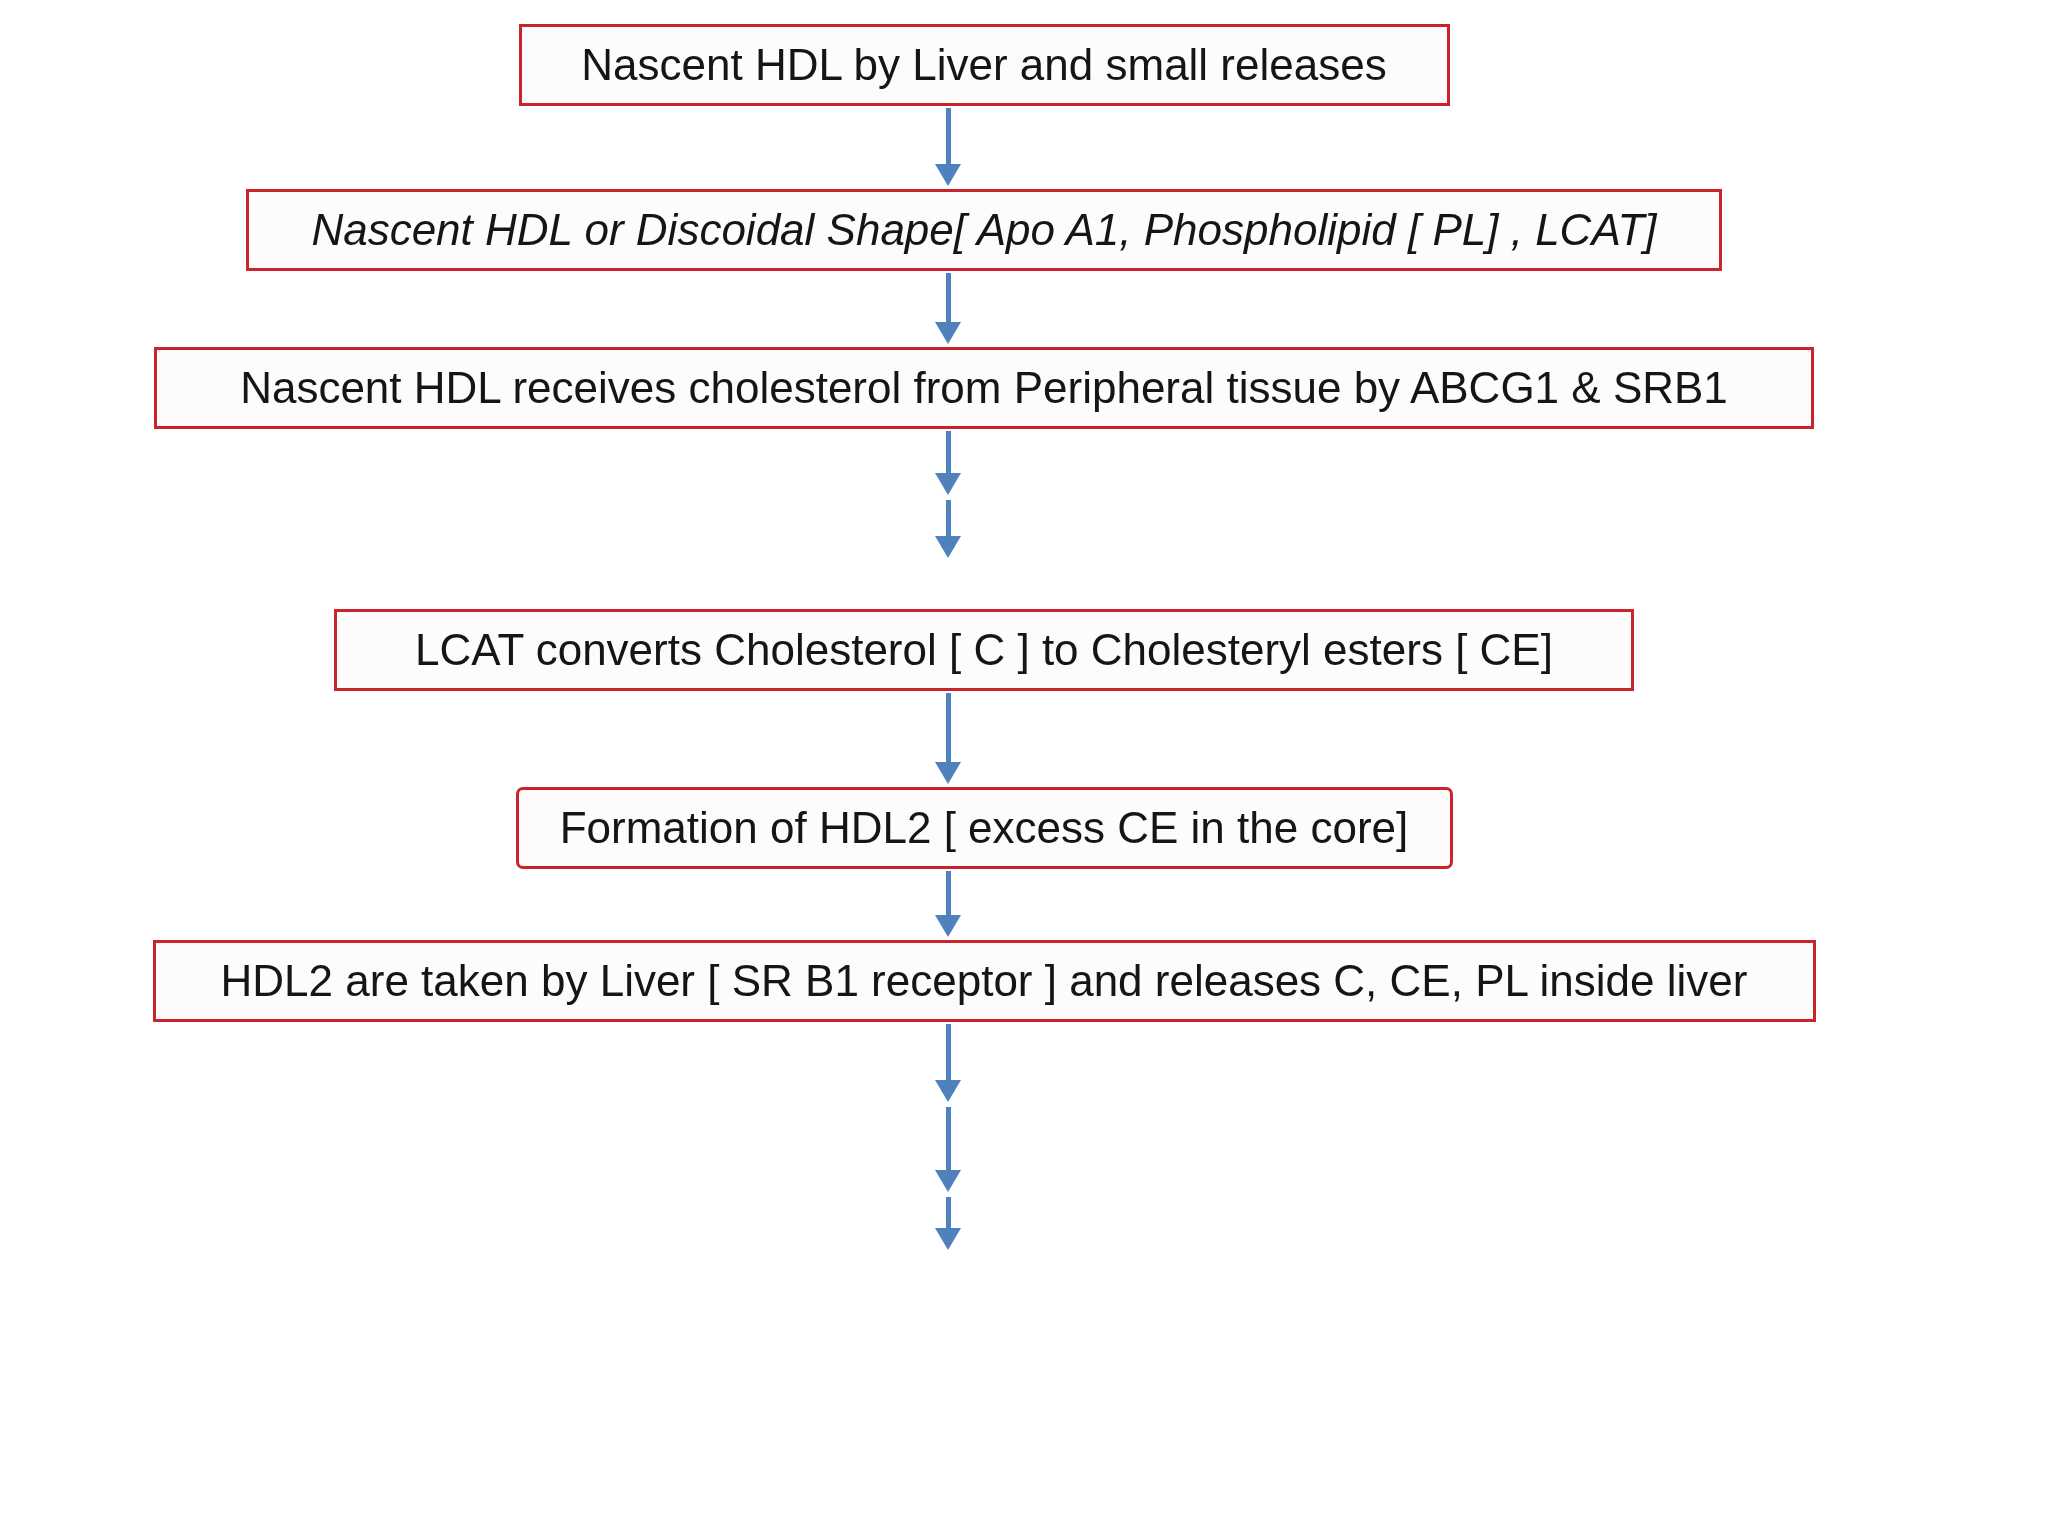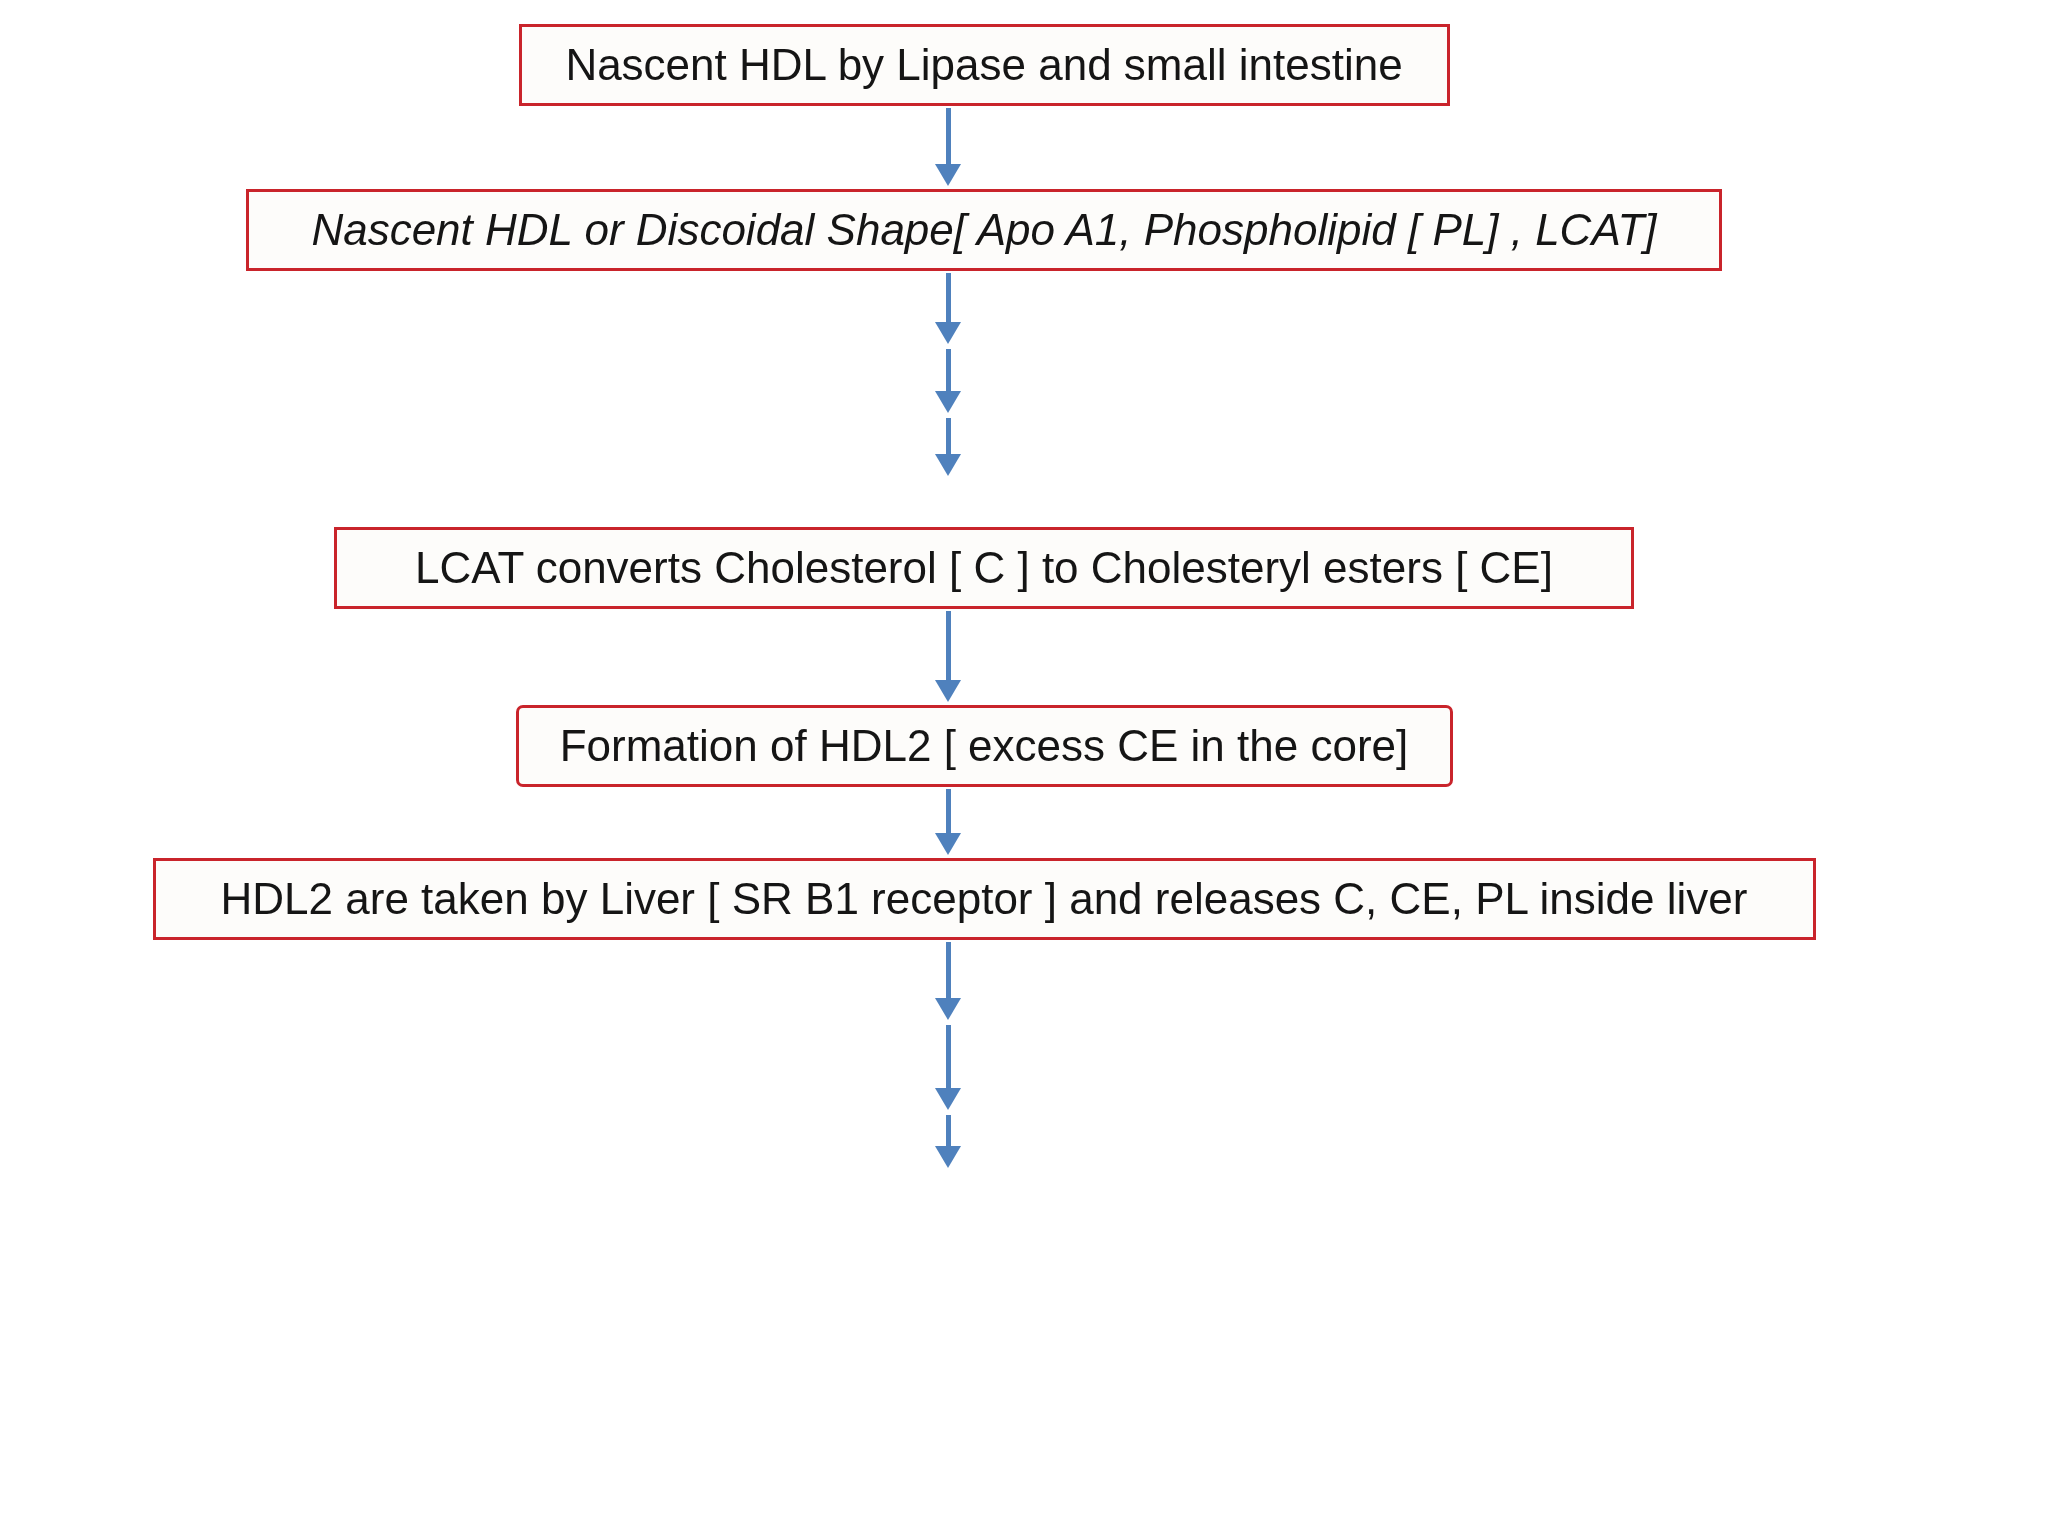--- a/index.html
+++ b/index.html
@@ -82,34 +82,35 @@
   .g7 { height: 83px; }
   .g8 { height: 90px; }
   .g9 { height: 58px; }
 </style>
 </head>
 <body>
 
 <div class="canvas" style="--box-border: #C9242B; --box-fill: #FDFCFA; --arrow: #4F81BD; --text: #151515; background: rgb(255, 255, 255);">
   <div class="flow">
 
-    <div class="box b1">Nascent HDL by Lipase and small intestine</div>
+    <div class="box b1">Nascent HDL by Liver and small releases</div>
 
     <div class="arrow g1">
       <div class="stem"></div>
       <div class="head"></div>
     </div>
 
     <div class="box b2">Nascent HDL or Discoidal Shape[ Apo A1, Phospholipid [ PL] , LCAT]</div>
 
     <div class="arrow g2">
       <div class="stem"></div>
       <div class="head"></div>
     </div>
 
+    <div class="box b3">Nascent HDL receives cholesterol from Peripheral tissue by ABCG1 &amp; SRB1</div>
 
     <div class="arrow g3">
       <div class="stem"></div>
       <div class="head"></div>
     </div>
 
 
     <div class="arrow g4">
       <div class="stem"></div>
       <div class="head"></div>

